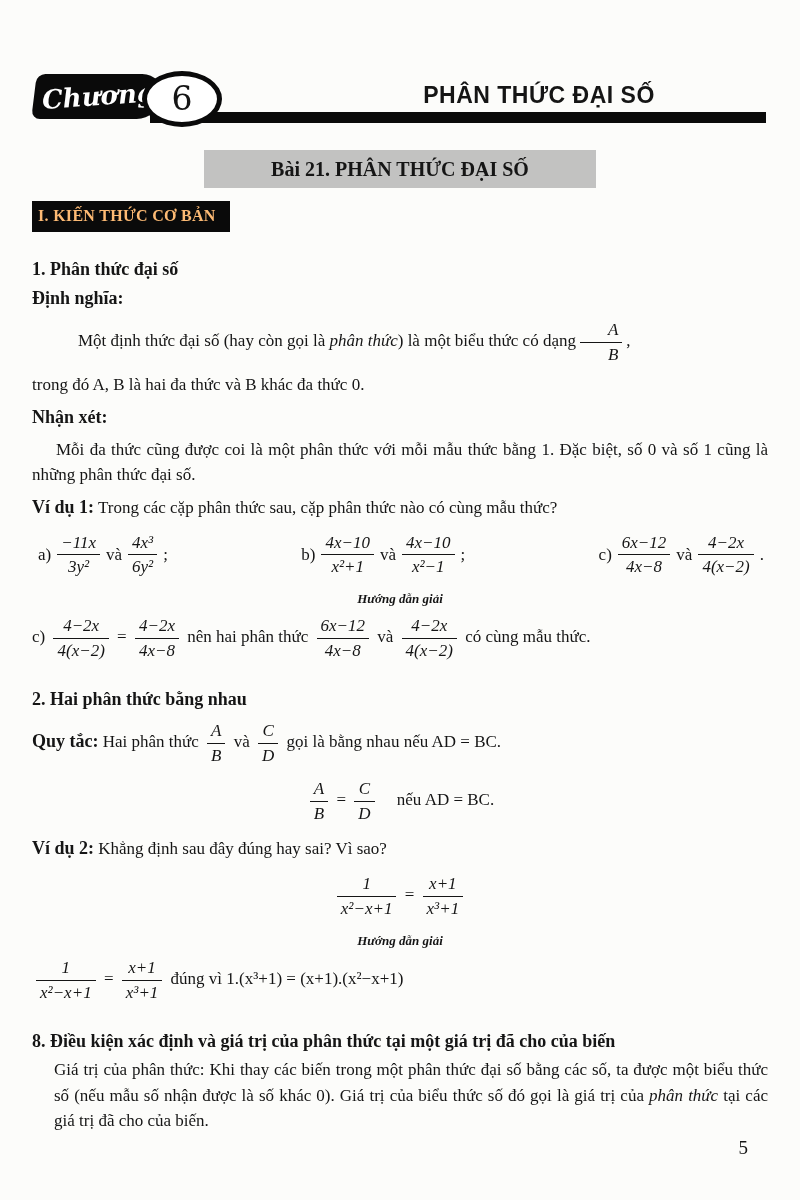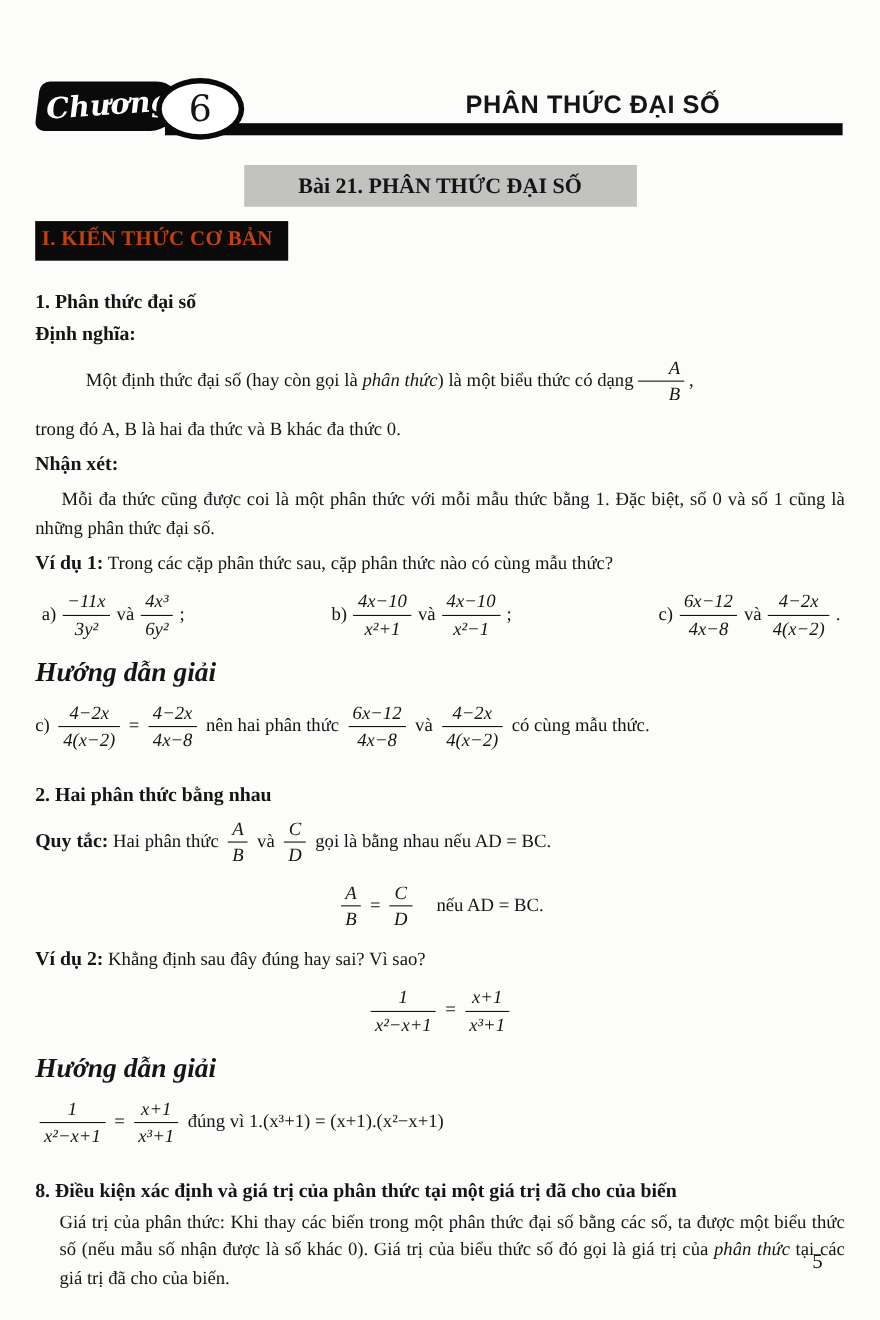--- a/index.html
+++ b/index.html
@@ -15,44 +15,44 @@
   .chapter-script{color:#fff;font-family:"DejaVu Serif",serif;font-style:italic;font-weight:bold;
                   font-size:26px;transform:skewX(7deg) rotate(-4deg);}
   .chapter-bar{position:absolute;left:118px;right:2px;top:44px;height:11px;background:#0a0a0a;z-index:1;}
   .chapter-badge{position:absolute;left:110px;top:3px;width:80px;height:56px;background:#fff;
                  border:5px solid #0a0a0a;border-radius:50%;z-index:2;
                  display:flex;align-items:center;justify-content:center;box-sizing:border-box;}
   .chapter-number{font-size:33px;font-family:"DejaVu Serif",serif;}
   .chapter-title{position:absolute;left:324px;top:10px;width:366px;text-align:center;
                  font-family:"Liberation Sans",sans-serif;font-weight:bold;font-size:23px;letter-spacing:.5px;}
 
-  .lesson-title{margin:20px auto 0;width:357px;background:#c2c2c1;text-align:center;
+  .lesson-title{margin:20px auto 0;width:392px;background:#c2c2c1;text-align:center;
                 font-weight:bold;font-size:20px;padding:4px 0;}
 
   .section-heading-wrap{margin-top:13px;}
-  .section-heading{display:inline-block;background:#0a0a0a;color:#c2410c;font-weight:bold;
-                   font-size:19px;padding:3px 14px 4px 6px;letter-spacing:.3px;}
+  .section-heading{display:inline-block;background:#0a0a0a;color:#fdba74;font-weight:bold;
+                   font-size:16px;padding:3px 14px 4px 6px;letter-spacing:.3px;}
 
   .sub-title{font-weight:bold;font-size:18px;margin:24px 0 2px;}
   .label-bold{font-weight:bold;font-size:18px;}
   p{margin:6px 0;}
   .indent{text-indent:24px;}
   .just{text-align:justify;}
   .pad-l{padding-left:22px;}
 
   .frac{display:inline-block;vertical-align:middle;text-align:center;margin:2px 4px;
         font-style:italic;line-height:1.15;}
   .frac .num{display:block;padding:0 4px 2px;}
   .frac .den{display:block;border-top:1.5px solid #151515;padding:2px 4px 0;}
 
   .frac-row{display:flex;align-items:center;justify-content:space-between;margin:10px 4px 4px 6px;}
   .frac-group{display:flex;align-items:center;gap:2px;}
 
   .center-line{text-align:center;margin:10px 0;}
-  .hdg{text-align:left;font-weight:bold;font-style:italic;font-size:25px;margin:10px 0 6px;}
+  .hdg{text-align:center;font-weight:bold;font-style:italic;font-size:13px;margin:10px 0 6px;}
   .tail-gap{margin-left:14px;text-align:center;}
 
   .page-number{position:absolute;right:52px;bottom:38px;font-size:19px;}
 </style>
 </head>
 <body>
 
 <div class="page">
 
   <div class="chapter-header">

